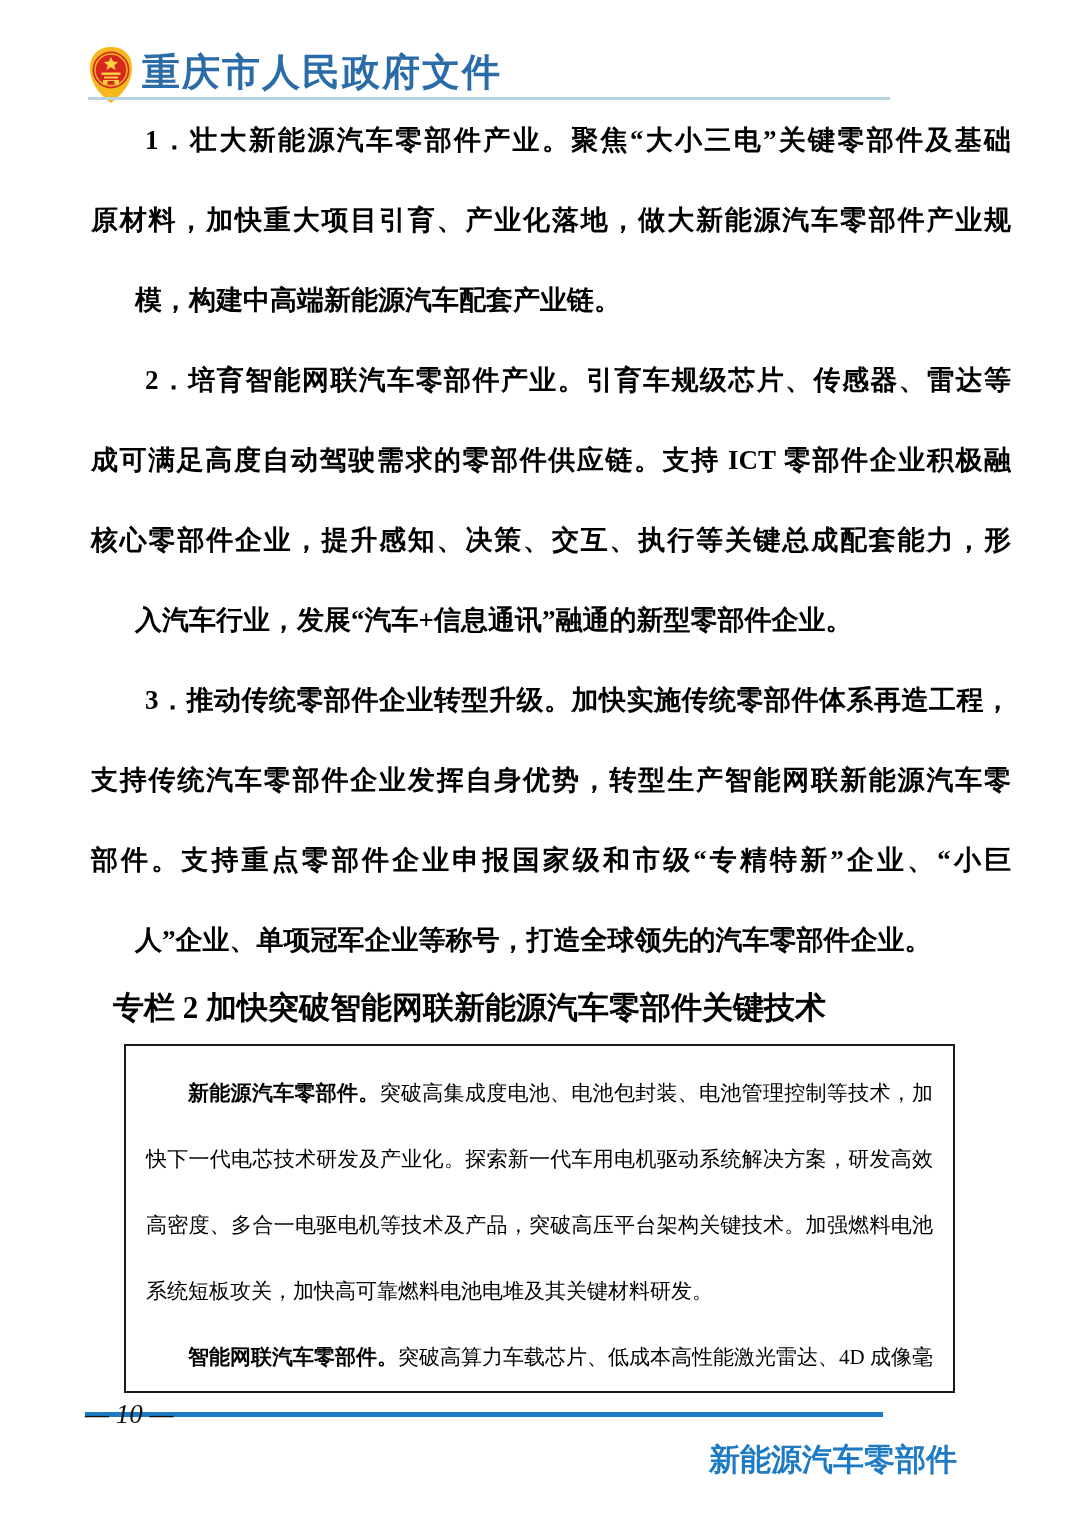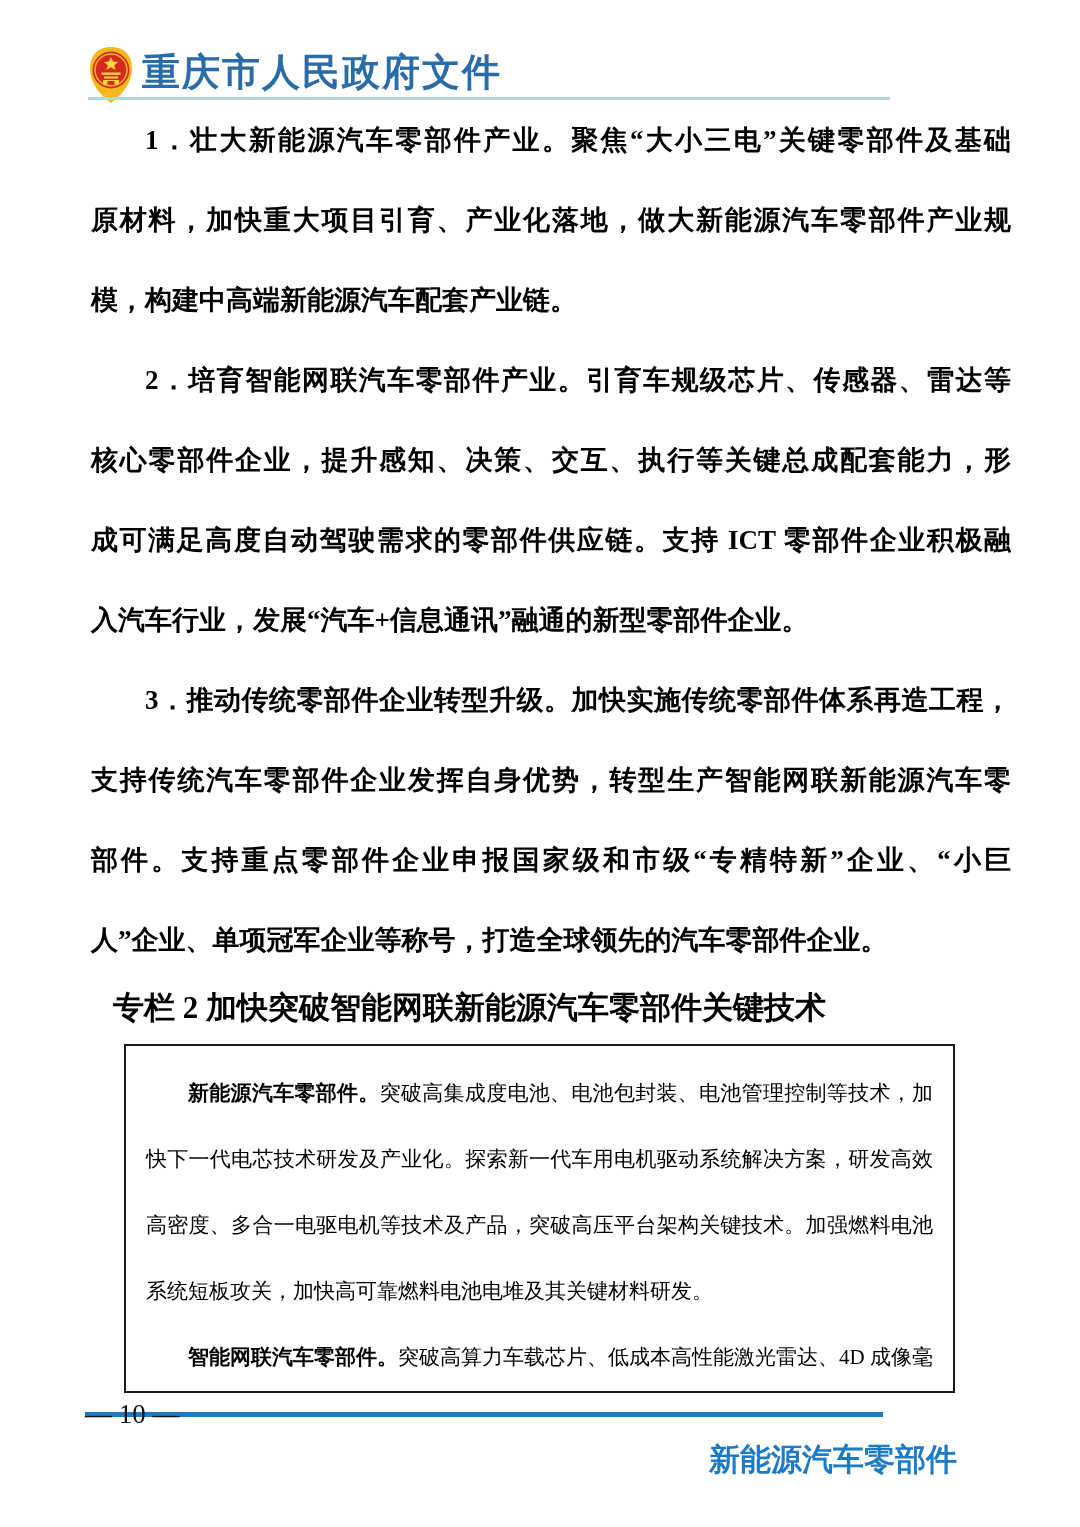--- a/index.html
+++ b/index.html
@@ -45,21 +45,21 @@
   .line {
     height: 80px;
     line-height: 80px;
     font-size: 27px;
     font-weight: 600;
     color: #000;
     text-align: justify;
     text-align-last: justify;
     white-space: nowrap;
   }
-  .line.lastline { text-align-last: left; }
+  .line.lastline { text-align-last: left; margin-left: 44px; }
   .line.indent { padding-left: 54px; }
 
   
   .column-title {
     position: absolute;
     left: 0; top: 982px;
     width: 939px;
     height: 52px; line-height: 52px;
     text-align: center;
     font-size: 31px;
@@ -100,20 +100,21 @@
     z-index: 1;
   }
   .page-number {
     position: absolute;
     left: 85px; top: 1396px;
     height: 36px; line-height: 36px;
     font-size: 27px;
     color: #111;
     z-index: 2;
     white-space: nowrap;
+    font-style: italic;
   }
   .publisher {
     position: absolute;
     right: 123px; top: 1437px;
     height: 46px; line-height: 46px;
     font-size: 31px;
     font-weight: bold;
     color: #1d7ac4;
     white-space: nowrap;
   }
@@ -139,22 +140,22 @@
   <div class="header-rule"></div>
 
   <div class="body-text">
     <div>
       <div class="line indent">1．壮大新能源汽车零部件产业。聚焦“大小三电”关键零部件及基础</div>
       <div class="line">原材料，加快重大项目引育、产业化落地，做大新能源汽车零部件产业规</div>
       <div class="line lastline">模，构建中高端新能源汽车配套产业链。</div>
     </div>
     <div>
       <div class="line indent">2．培育智能网联汽车零部件产业。引育车规级芯片、传感器、雷达等</div>
+      <div class="line">成可满足高度自动驾驶需求的零部件供应链。支持 ICT 零部件企业积极融</div>
       <div class="line">核心零部件企业，提升感知、决策、交互、执行等关键总成配套能力，形</div>
-      <div class="line">成可满足高度自动驾驶需求的零部件供应链。支持 ICT 零部件企业积极融</div>
       <div class="line lastline">入汽车行业，发展“汽车+信息通讯”融通的新型零部件企业。</div>
     </div>
     <div>
       <div class="line indent">3．推动传统零部件企业转型升级。加快实施传统零部件体系再造工程，</div>
       <div class="line">支持传统汽车零部件企业发挥自身优势，转型生产智能网联新能源汽车零</div>
       <div class="line">部件。支持重点零部件企业申报国家级和市级“专精特新”企业、“小巨</div>
       <div class="line lastline">人”企业、单项冠军企业等称号，打造全球领先的汽车零部件企业。</div>
     </div>
   </div>
 

